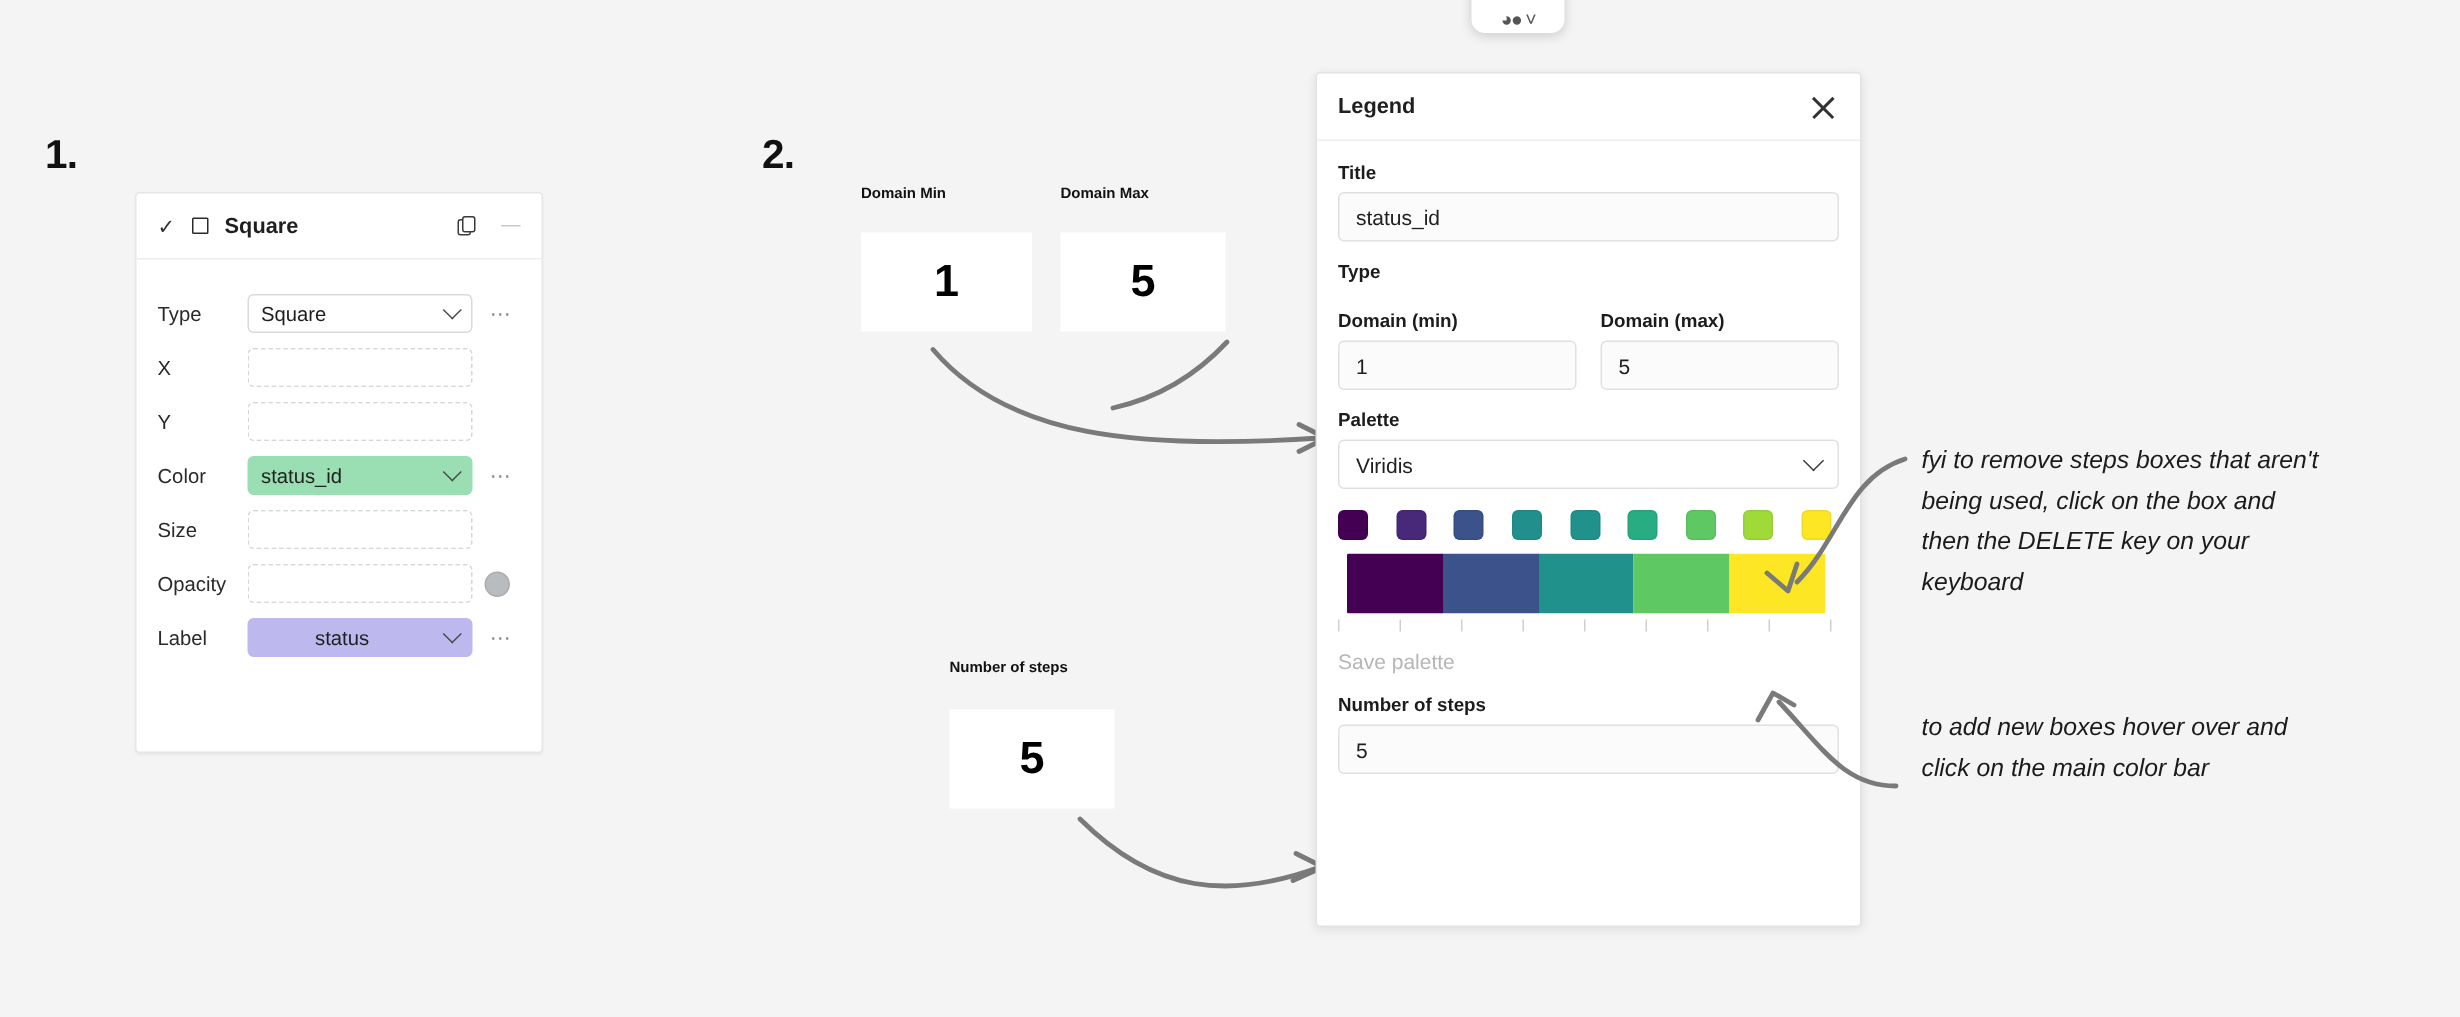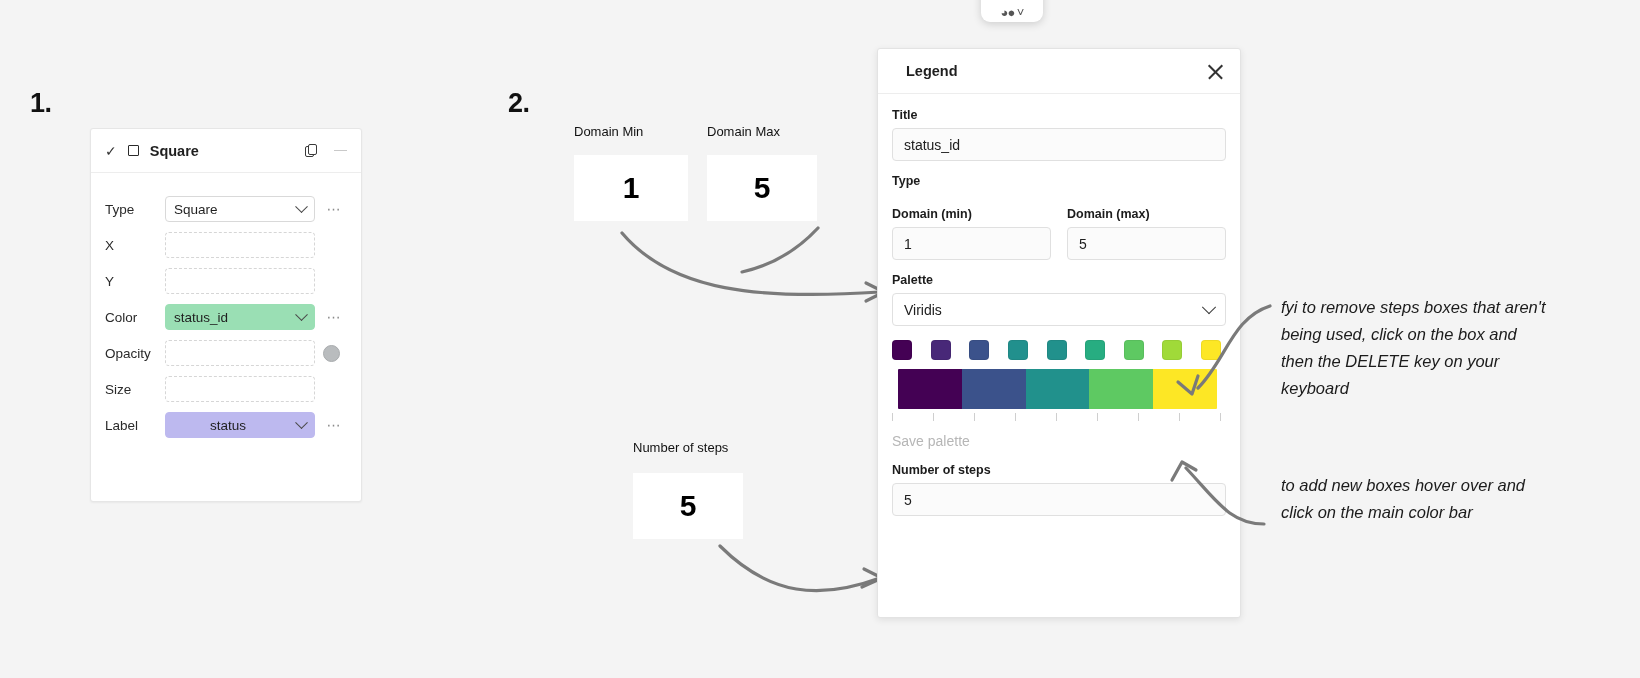--- a/index.html
+++ b/index.html
@@ -58,36 +58,36 @@
     border-bottom:1.6px solid #4a4a4a;transform:rotate(45deg) translate(-2px,-2px);
   }
   .dots{width:22px;text-align:center;font-size:14px;color:#8a8a8a;letter-spacing:1px;margin-left:8px;}
   .dots.hidden{visibility:hidden;}
   .opacity-dot{
     width:17px;height:17px;border-radius:50%;background:#b9bcbe;
     border:1px solid #a9acae;margin-left:8px;box-sizing:border-box;
   }
 
   
-  .callout-label{font-size:13px;font-weight:normal;color:#111;}
+  .callout-label{font-size:10px;font-weight:bold;color:#111;}
   .callout-box{
     background:#ffffff;display:flex;align-items:center;justify-content:center;
     font-size:30px;font-weight:bold;color:#000;
   }
 
   
   #legend-panel{
     left:877px;top:48px;width:364px;height:570px;
     background:#ffffff;border:1px solid #e3e3e3;border-radius:3px;
     box-shadow:0 2px 7px rgba(0,0,0,0.09);
     box-sizing:border-box;
   }
   #legend-header{
     height:45px;border-bottom:1px solid #ededed;display:flex;align-items:center;
-    padding:0 16px 0 28px;box-sizing:border-box;
+    padding:0 16px 0 14px;box-sizing:border-box;
   }
   #legend-header .t{font-size:14.5px;font-weight:bold;color:#1f1f1f;}
   .close-x{margin-left:auto;position:relative;width:17px;height:17px;cursor:pointer;}
   .close-x i{position:absolute;left:-1px;top:8px;width:19px;height:1.7px;background:#333;display:block;}
   .close-x i:first-child{transform:rotate(45deg);}
   .close-x i:last-child{transform:rotate(-45deg);}
 
   #legend-body{padding:14px 14px 0 14px;}
   .flabel{font-size:12.5px;font-weight:bold;color:#1c1c1c;margin:0 0 6px 0;}
   .finput{
@@ -174,32 +174,32 @@
       </div>
       <div class="mrow">
         <span class="lbl">Color</span>
         <div class="field green">
           <span>status_id</span>
           <span class="chev"></span>
         </div>
         <span class="dots">⋯</span>
       </div>
       <div class="mrow">
+        <span class="lbl">Size</span>
+        <div class="field empty">
+          <span></span>
+        </div>
+        <span class="dots hidden">⋯</span>
+      </div>
+      <div class="mrow">
         <span class="lbl">Opacity</span>
         <div class="field empty">
           <span></span>
         </div>
         <span class="opacity-dot"></span>
-      </div>
-      <div class="mrow">
-        <span class="lbl">Size</span>
-        <div class="field empty">
-          <span></span>
-        </div>
-        <span class="dots hidden">⋯</span>
       </div>
       <div class="mrow">
         <span class="lbl">Label</span>
         <div class="field purple">
           <span>status</span>
           <span class="chev"></span>
         </div>
         <span class="dots">⋯</span>
       </div>
     </div>

